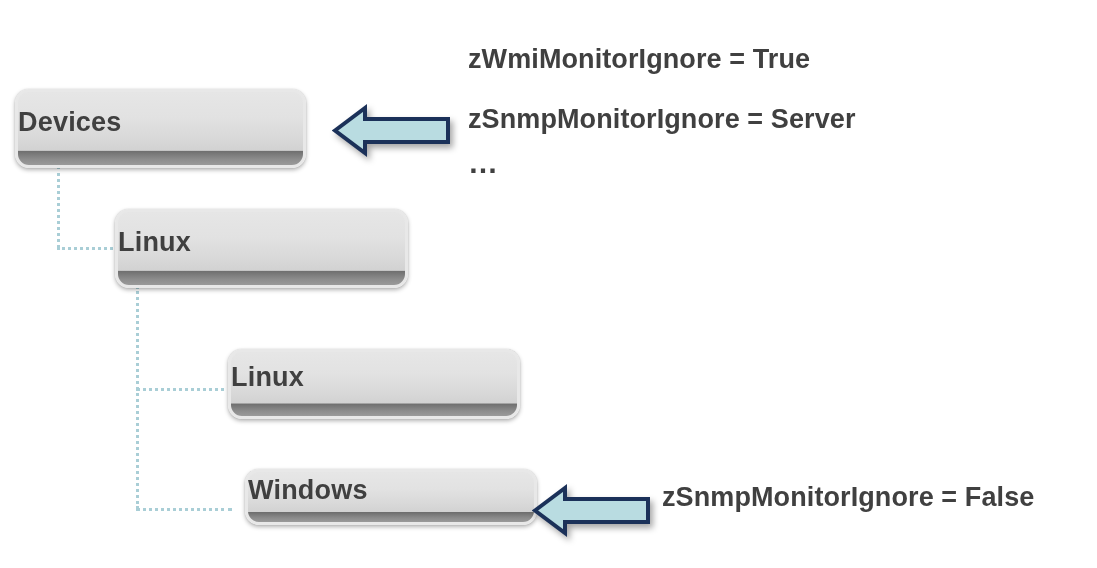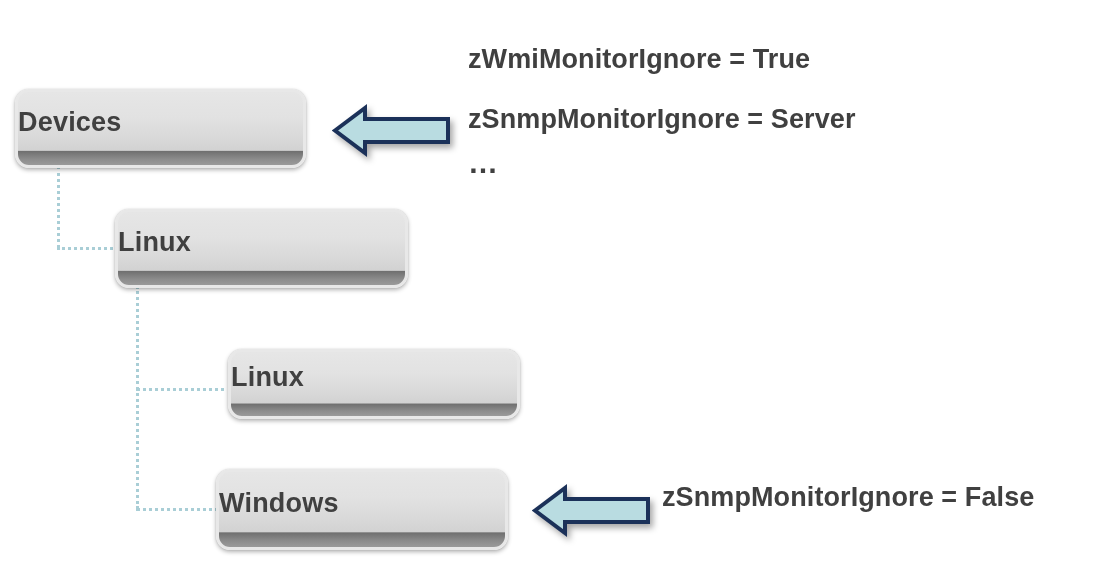--- a/index.html
+++ b/index.html
@@ -109,21 +109,21 @@
       <span class="node-label">Linux</span>
     </div>
   </div>
 
   <div class="node" style="left:228px; top:349px; width:292px; height:70px;">
     <div class="node-inner">
       <span class="node-label">Linux</span>
     </div>
   </div>
 
-  <div class="node" style="left:216px; top:469px; width:292px; height:81px;">
+  <div class="node" style="left:245px; top:469px; width:292px; height:56px;">
     <div class="node-inner">
       <span class="node-label">Windows</span>
     </div>
   </div>
 
   <div class="arrow" style="left:332px; top:103px; width:119px; height:55px;">
     <svg width="119" height="55" viewBox="0 0 119 55" xmlns="http://www.w3.org/2000/svg">
       <polygon points="3,27.5 33,5 33,16 116,16 116,39 33,39 33,50" fill="#b9dce1" stroke="#1b3159" stroke-width="4" stroke-linejoin="miter"></polygon>
     </svg>
   </div>

